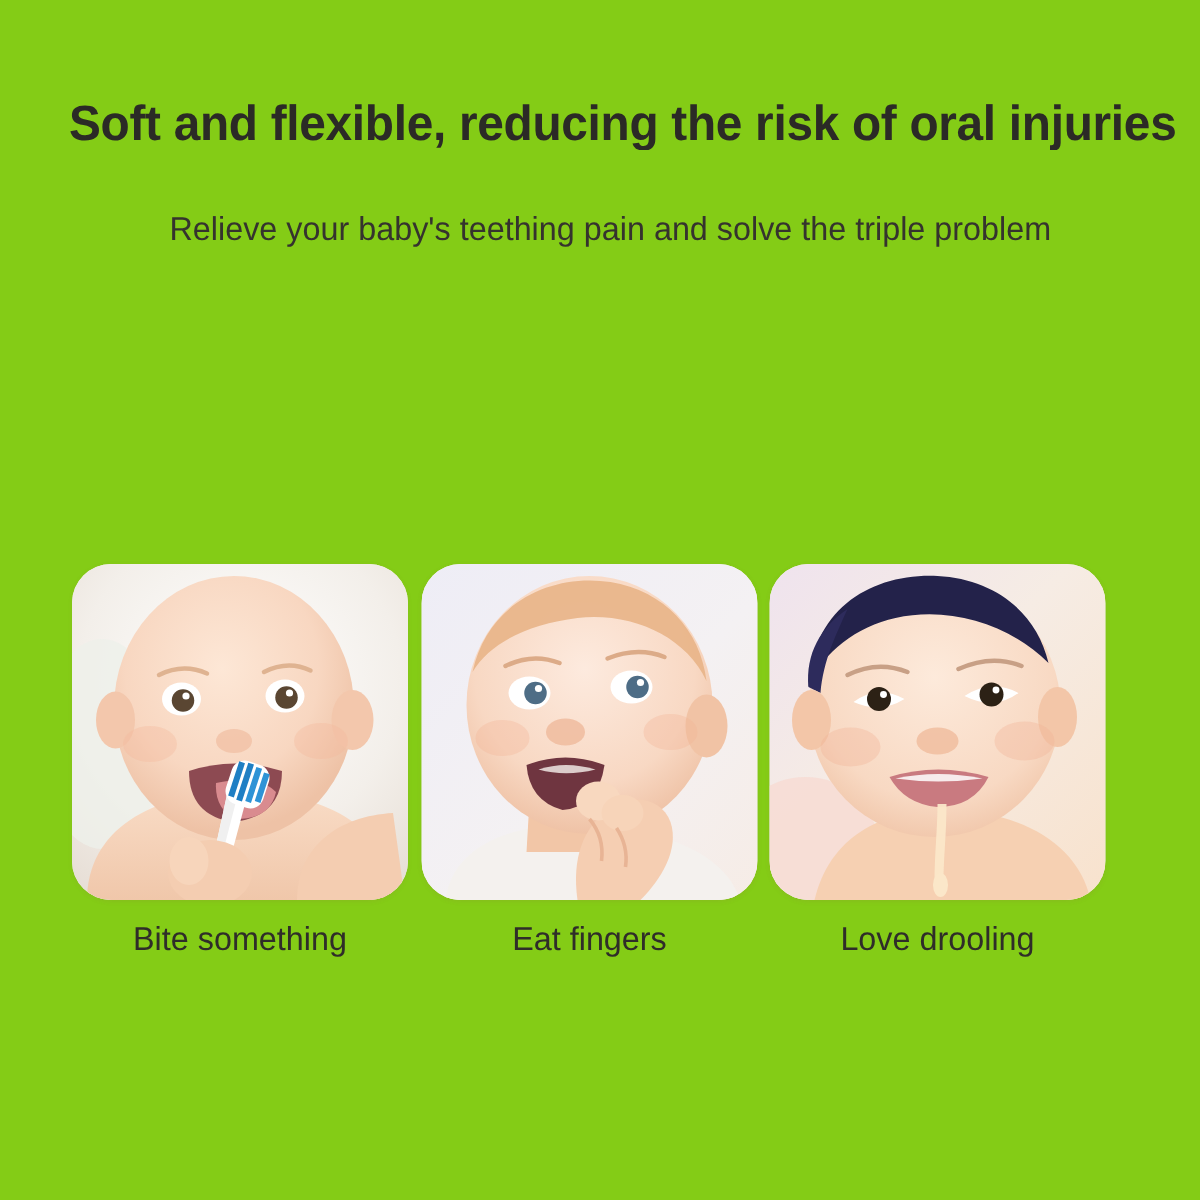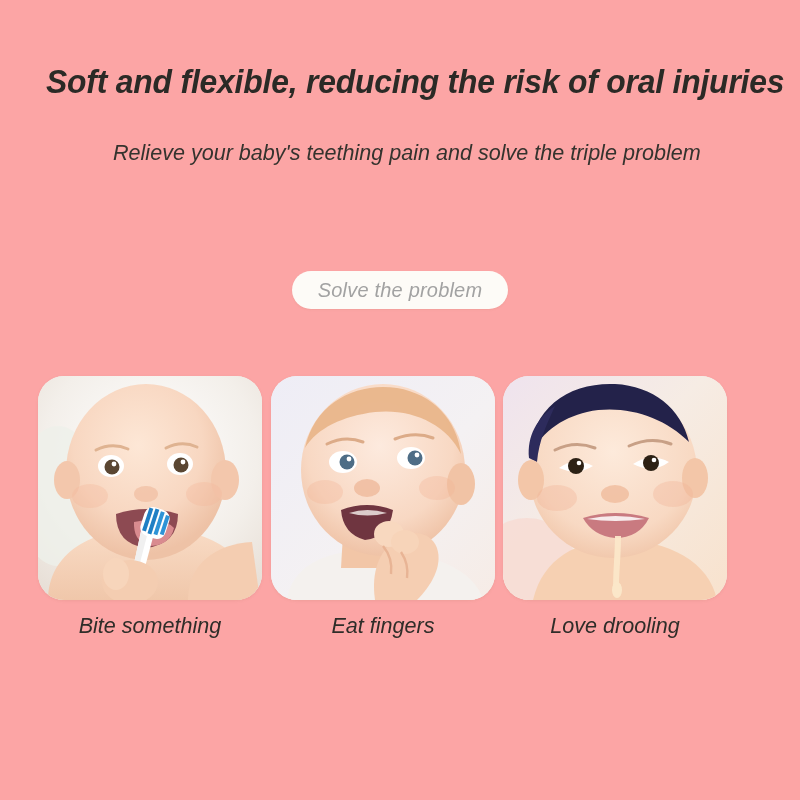--- a/index.html
+++ b/index.html
@@ -12,22 +12,21 @@
     overflow: hidden;
     background: #f7d3b0;
     font-family: "Liberation Sans", sans-serif;
     -webkit-font-smoothing: antialiased;
   }
 
   .page {
     position: relative;
     width: 800px;
     height: 800px;
-    background: #fca5a5;
-    font-style: italic;
+    background: #84cc16;
   }
 
   
   .headline {
     position: absolute;
     left: 46px;
     top: 62px;
     width: 740px;
     font-size: 33px;
     line-height: 40px;
@@ -75,21 +74,21 @@
     font-size: 20px;
     font-family: "Liberation Sans Narrow", "Liberation Sans", sans-serif;
     letter-spacing: 0.2px;
     box-shadow: 0 1px 2px rgba(160, 120, 80, 0.10);
     white-space: nowrap;
   }
 
   
   .cards {
     position: absolute;
-    left: 38px;
+    left: 48px;
     top: 376px;
     width: 689px;
     display: flex;
     justify-content: space-between;
   }
   .card {
     width: 224px;
   }
   .thumb {
     position: relative;
@@ -114,23 +113,20 @@
 </style>
 </head>
 <body>
 
 <div class="page">
 
   <div class="headline">Soft and flexible, reducing the risk of oral injuries</div>
 
   <div class="subhead">Relieve your baby's teething pain and solve the triple problem</div>
 
-  <div class="pill-wrap">
-    <div class="pill">Solve the problem</div>
-  </div>
 
   <div class="cards">
 
     <div class="card">
       <div class="thumb">
         <svg viewBox="0 0 224 224" preserveAspectRatio="xMidYMid slice" aria-hidden="true">
           <defs>
             <radialGradient id="c1bg" cx="50%" cy="35%" r="80%">
               <stop offset="0%" stop-color="#ffffff"></stop>
               <stop offset="60%" stop-color="#f3efea"></stop>

